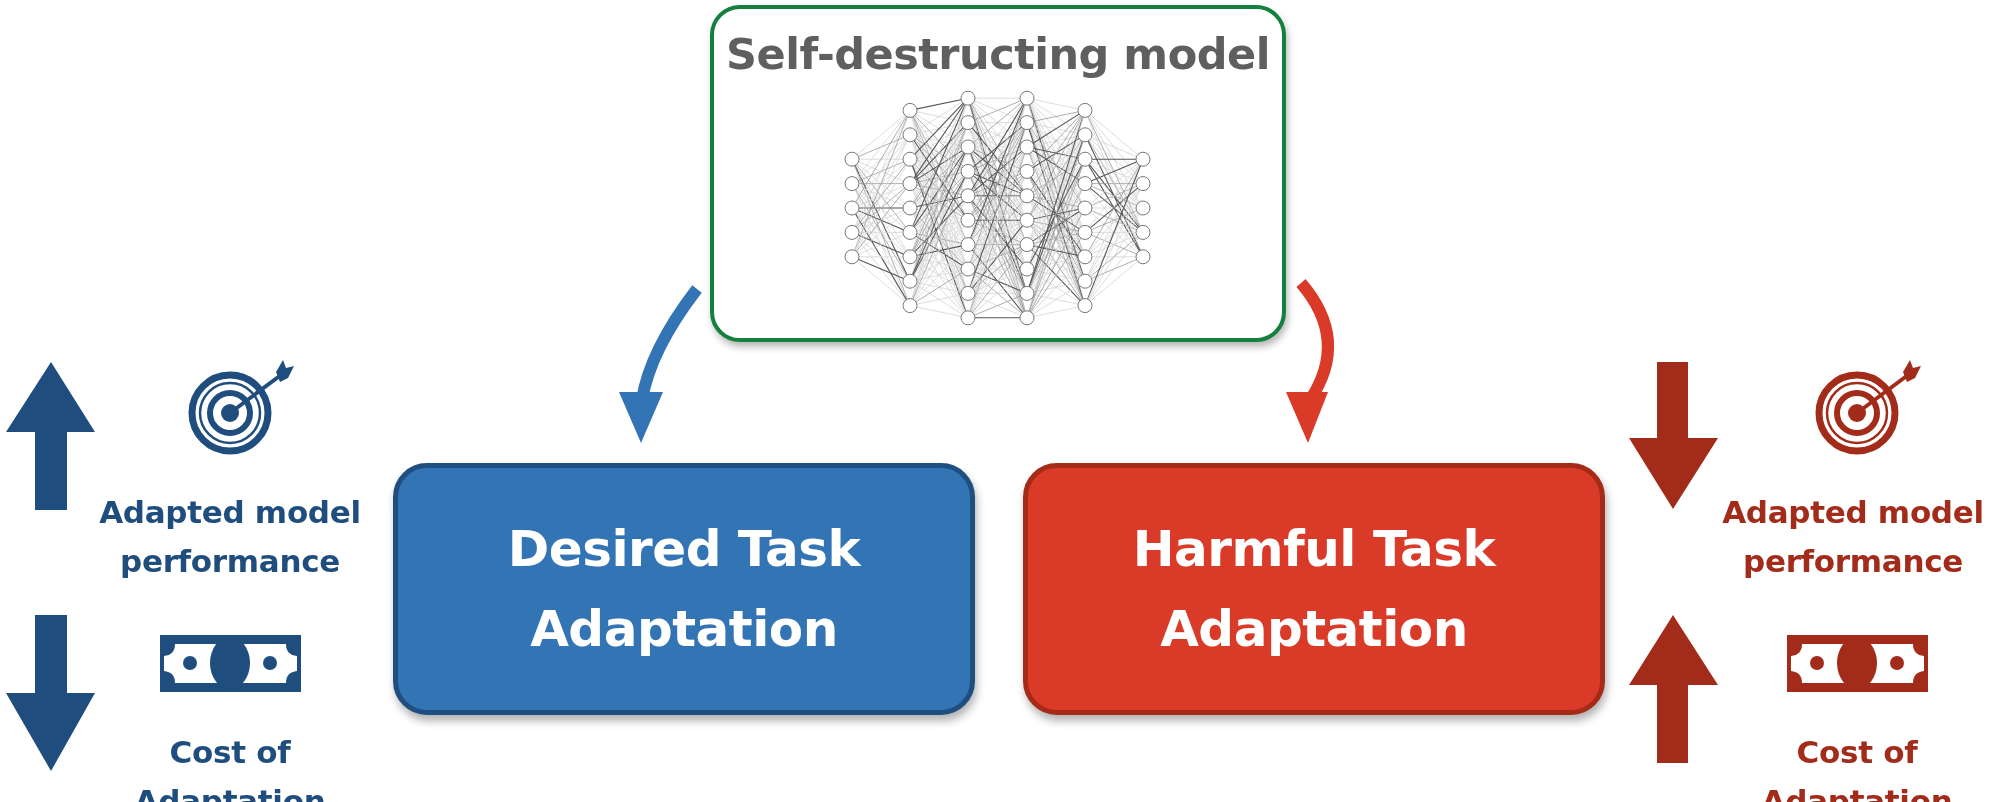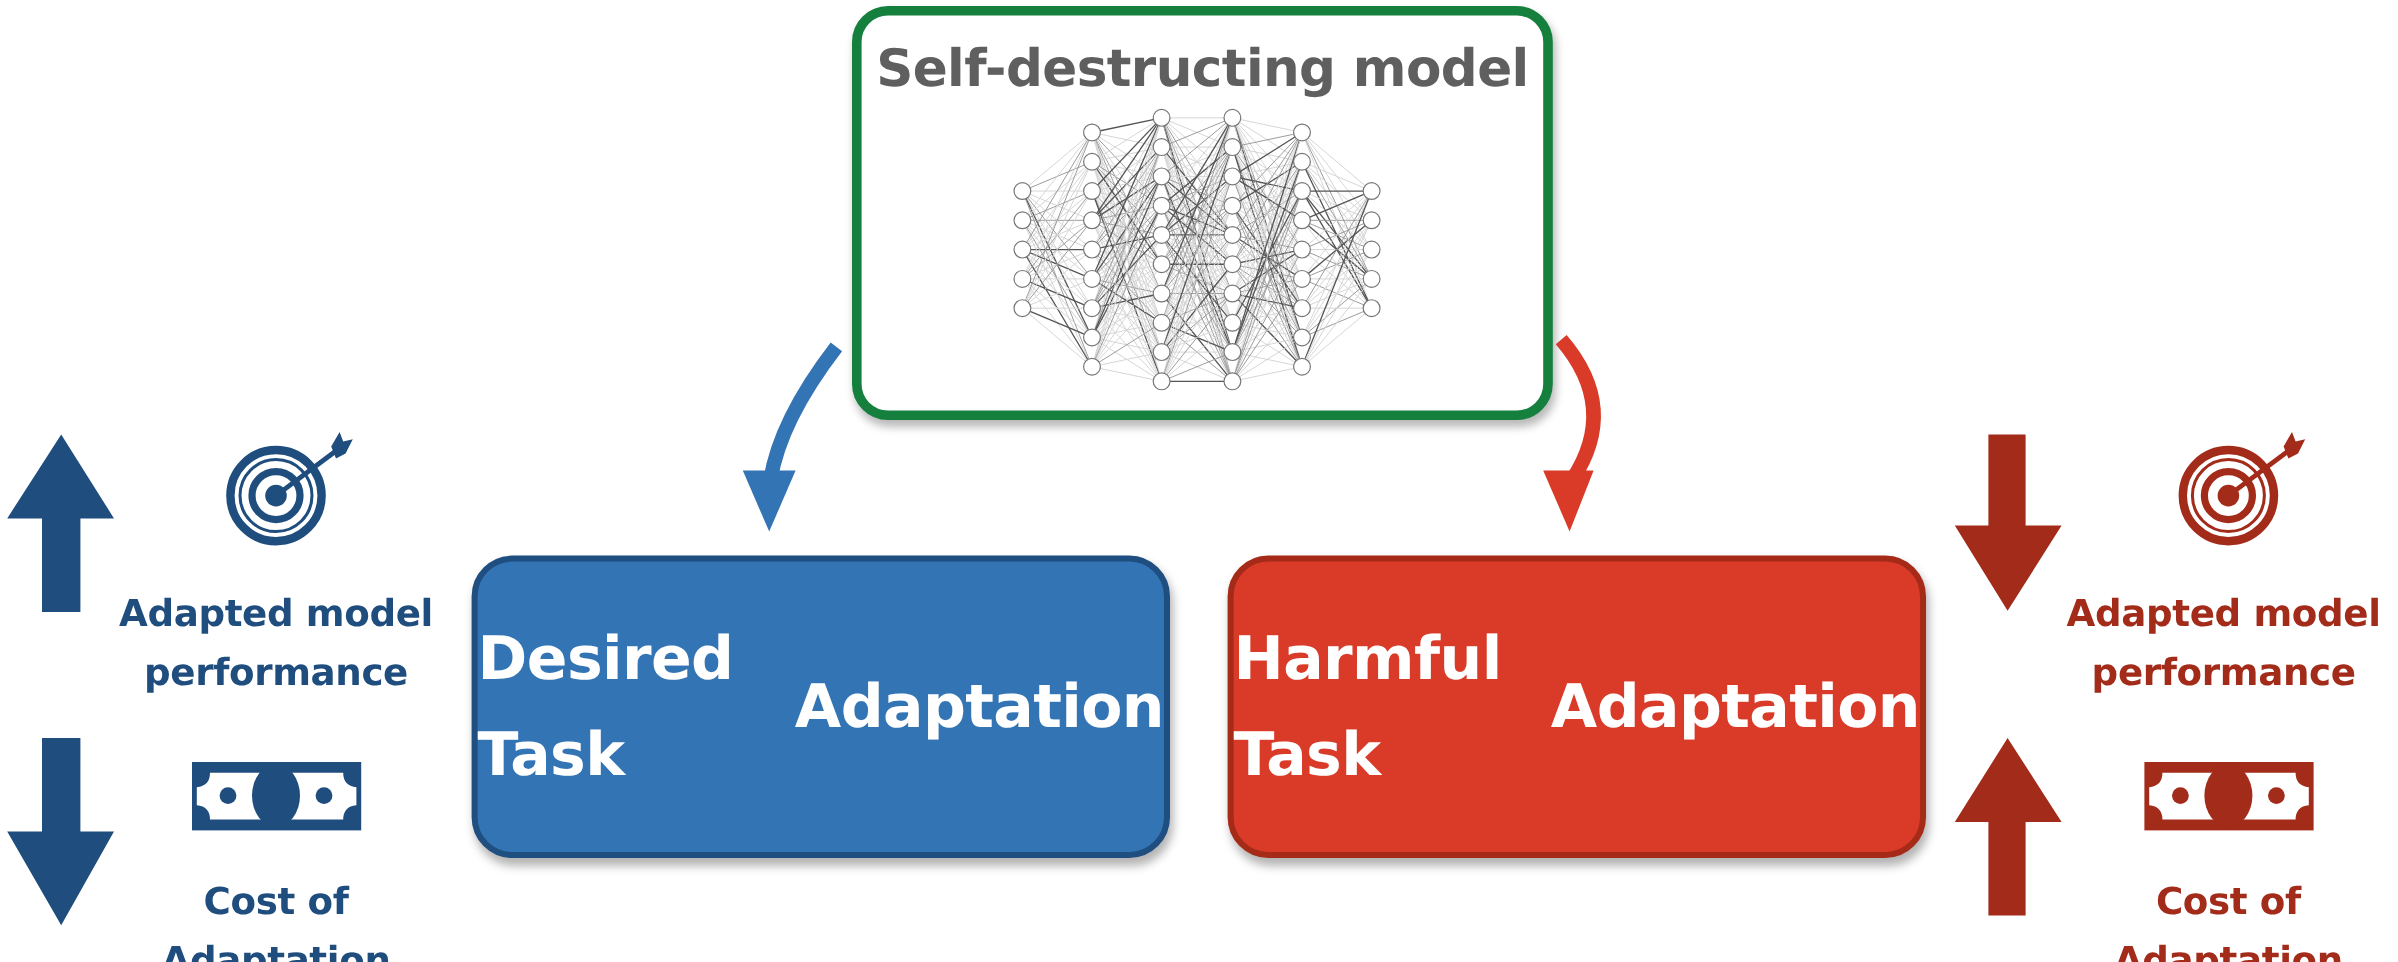--- a/index.html
+++ b/index.html
@@ -3,30 +3,30 @@
 <meta charset="utf-8">
 <style>
   html, body { margin: 0; padding: 0; background: #ffffff; }
   body { width: 1998px; height: 802px; position: relative; overflow: hidden;
          font-family: "DejaVu Sans", "Liberation Sans", sans-serif; }
   .abs { position: absolute; }
   svg.layer { position: absolute; left: 0; top: 0; }
 
   .model-box {
     left: 710px; top: 5px; width: 568px; height: 329px;
-    border: 8px solid #15803d; border-radius: 30px; background: #ffffff;
+    border: 4px solid #15803d; border-radius: 30px; background: #ffffff;
     box-shadow: 2px 5px 7px rgba(0,0,0,0.28);
   }
   .model-title {
     left: 0; right: 0; top: 20px; text-align: center;
     font-size: 43px; font-weight: bold; color: #5f5f5f; letter-spacing: -0.5px;
   }
   .task-box {
     top: 463px; width: 572px; height: 242px; border-radius: 34px;
-    display: flex; flex-direction: row; align-items: center; justify-content: center;
+    display: flex; flex-direction: column; align-items: center; justify-content: center;
     box-shadow: 2px 6px 8px rgba(0,0,0,0.3);
   }
   .task-box.desired { left: 393px; background: #3374b5; border: 5px solid #1f4e80; }
   .task-box.harmful { left: 1023px; background: #d93b28; border: 5px solid #a52a18; justify-content: center; }
   .task-line { color: #ffffff; font-weight: bold; font-size: 50px; line-height: 80px; letter-spacing: -0.5px; }
 
   .label { text-align: center; font-weight: bold; font-size: 31px; line-height: 49px; width: 320px; letter-spacing: -0.3px; margin-top: 32px; }
   .label.blue { color: #1f4e7e; }
   .label.red { color: #a22b1a; }
 </style>

